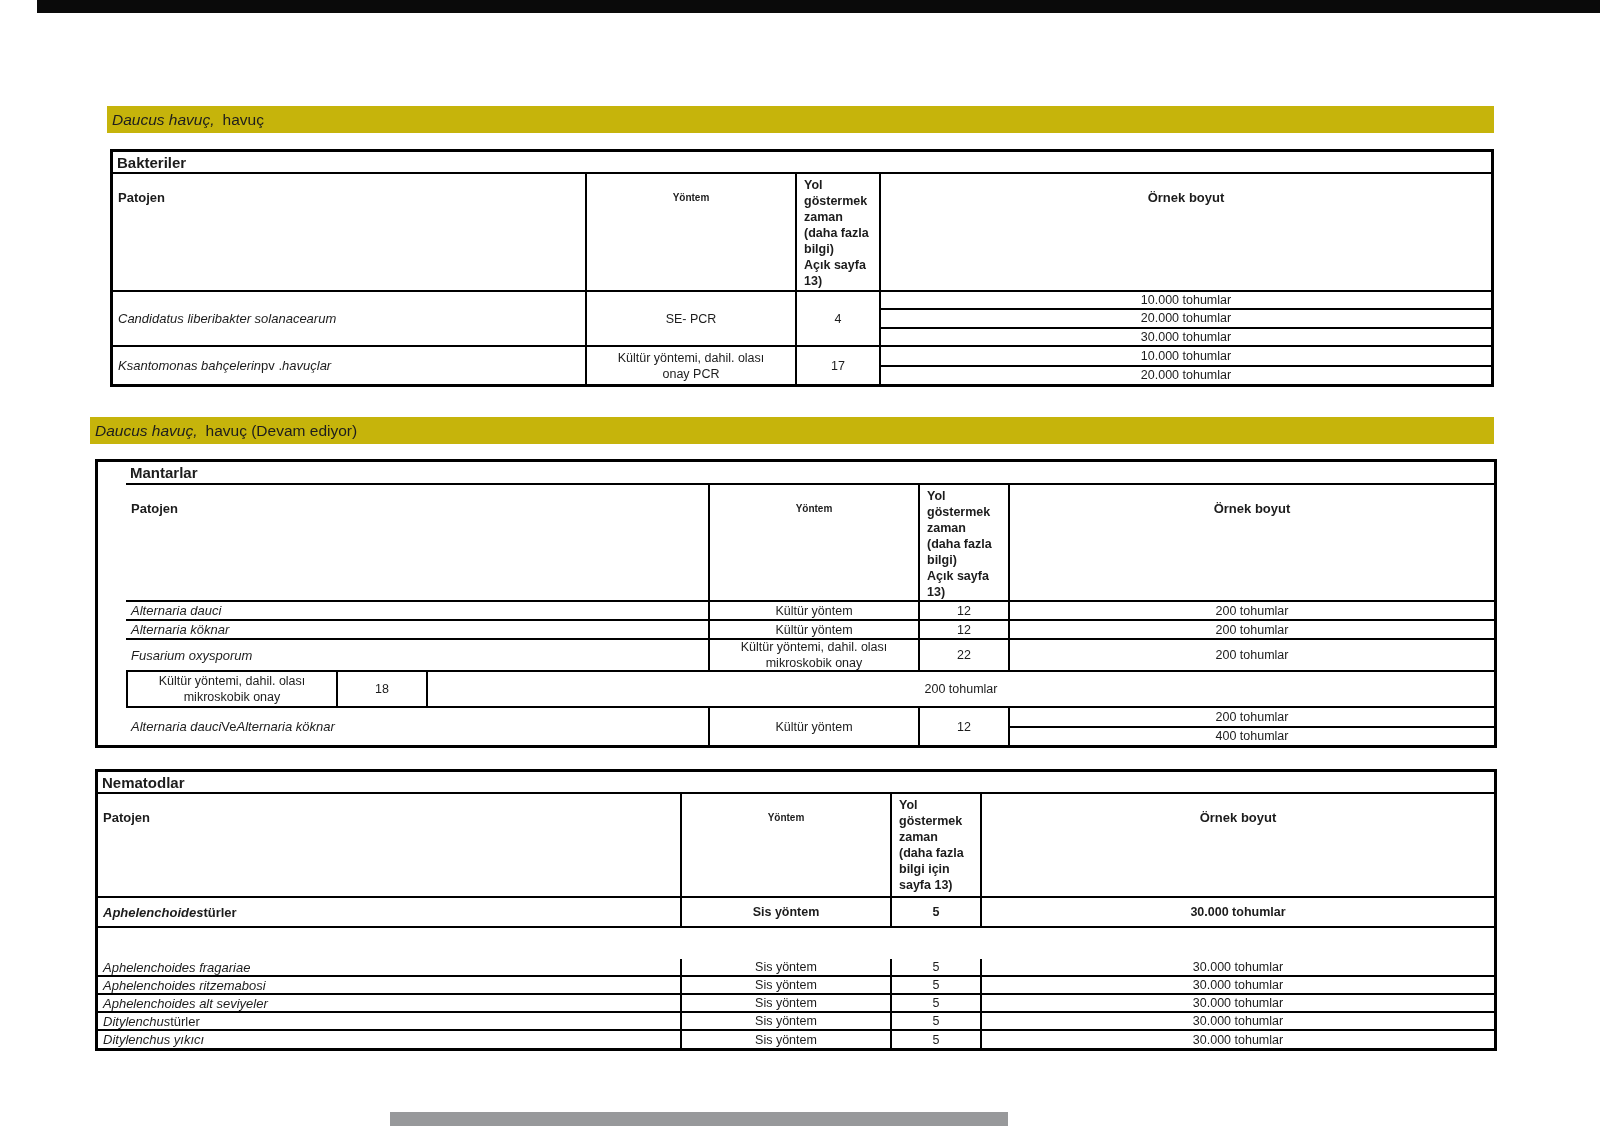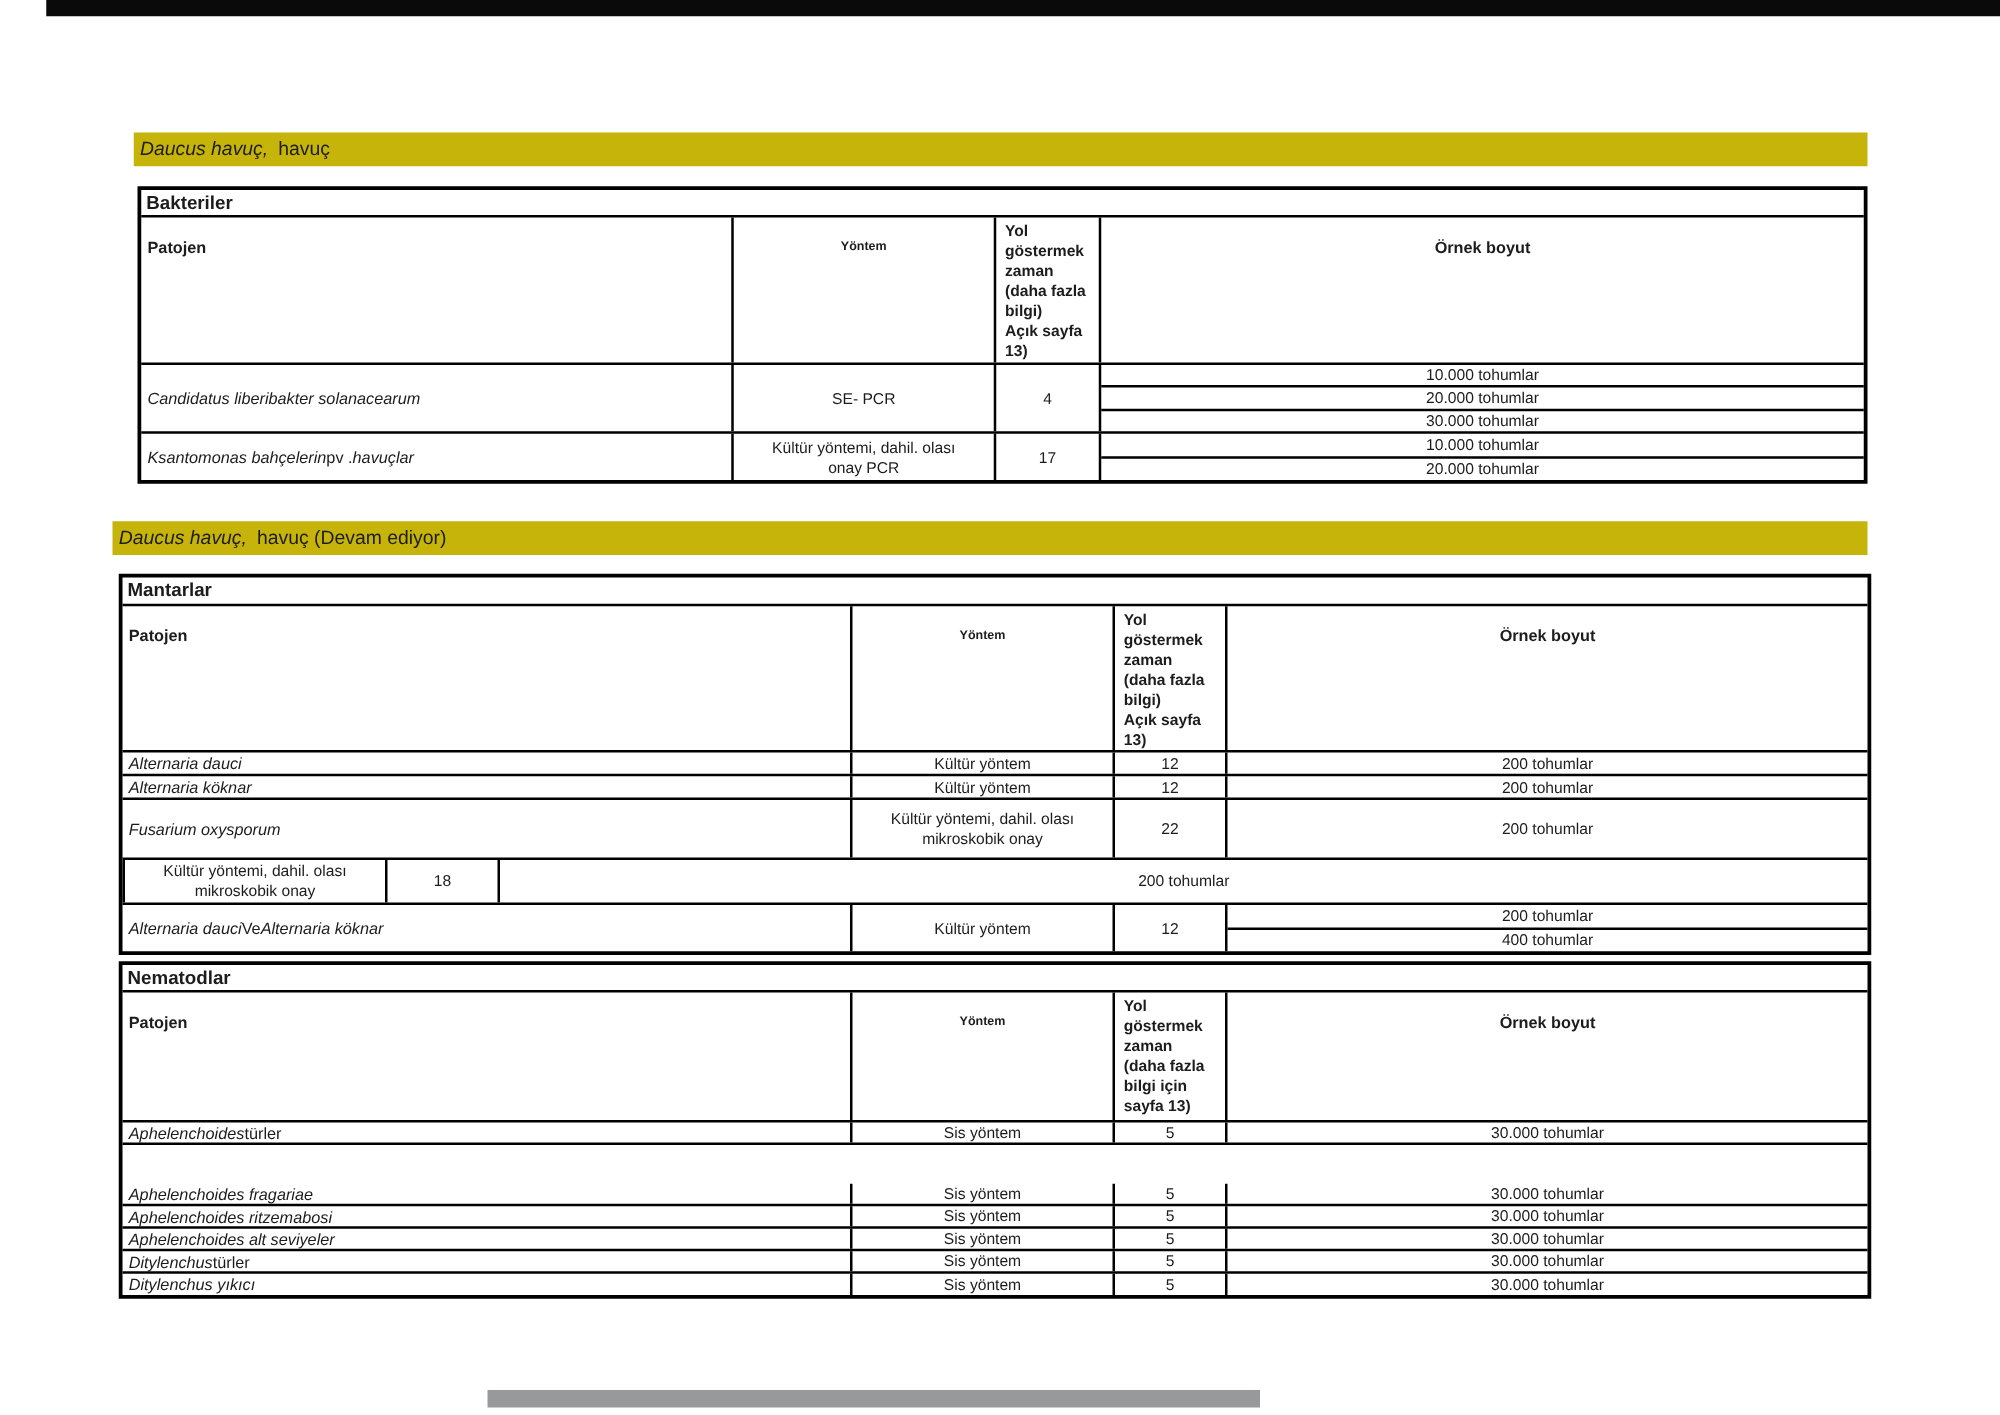--- a/index.html
+++ b/index.html
@@ -99,21 +99,21 @@
         <div class="sub">20.000 tohumlar</div>
       </div>
     </div>
   </div>
 
   <div class="banner" style="left:90px; top:417px; width:1404px;">
     <span class="it">Daucus havuç,</span>
     <span>havuç (Devam ediyor)</span>
   </div>
 
-  <div class="tbl t23" style="left:95px; top:459px; width:1402px;">
+  <div class="tbl t23" style="left:95px; top:459px; width:1402px;padding-left:28px;">
     <div class="ttl" style="height:23px;">Mantarlar</div>
     <div class="thead" style="height:117px;">
       <div class="c cp">Patojen</div>
       <div class="c cm">Yöntem</div>
       <div class="c ct">Yol
 göstermek
 zaman
 (daha fazla
 bilgi)
 Açık sayfa
@@ -133,21 +133,21 @@
     <div class="trow" style="height:19px;">
       <div class="c cp">
         <span class="it">Alternaria köknar</span>
       </div>
       <div class="c cm">Kültür yöntem</div>
       <div class="c ct">12</div>
       <div class="c cs">
         <div class="sub">200 tohumlar</div>
       </div>
     </div>
-    <div class="trow" style="height:48px;">
+    <div class="trow" style="height:32px;">
       <div class="c cp">
         <span class="it">Fusarium oxysporum</span>
       </div>
       <div class="c cm">Kültür yöntemi, dahil. olası
 mikroskobik onay</div>
       <div class="c ct">22</div>
       <div class="c cs">
         <div class="sub">200 tohumlar</div>
       </div>
     </div>
@@ -180,21 +180,21 @@
       <div class="c cp">Patojen</div>
       <div class="c cm">Yöntem</div>
       <div class="c ct">Yol
 göstermek
 zaman
 (daha fazla
 bilgi için
 sayfa 13)</div>
       <div class="c cs chs">Örnek boyut</div>
     </div>
-    <div class="trow" style="height:18px;">
+    <div class="trow" style="height:30px;font-weight:bold;">
       <div class="c cp">
         <span class="it">Aphelenchoides</span>
         <span> türler</span>
       </div>
       <div class="c cm">Sis yöntem</div>
       <div class="c ct">5</div>
       <div class="c cs">
         <div class="sub">30.000 tohumlar</div>
       </div>
     </div>

